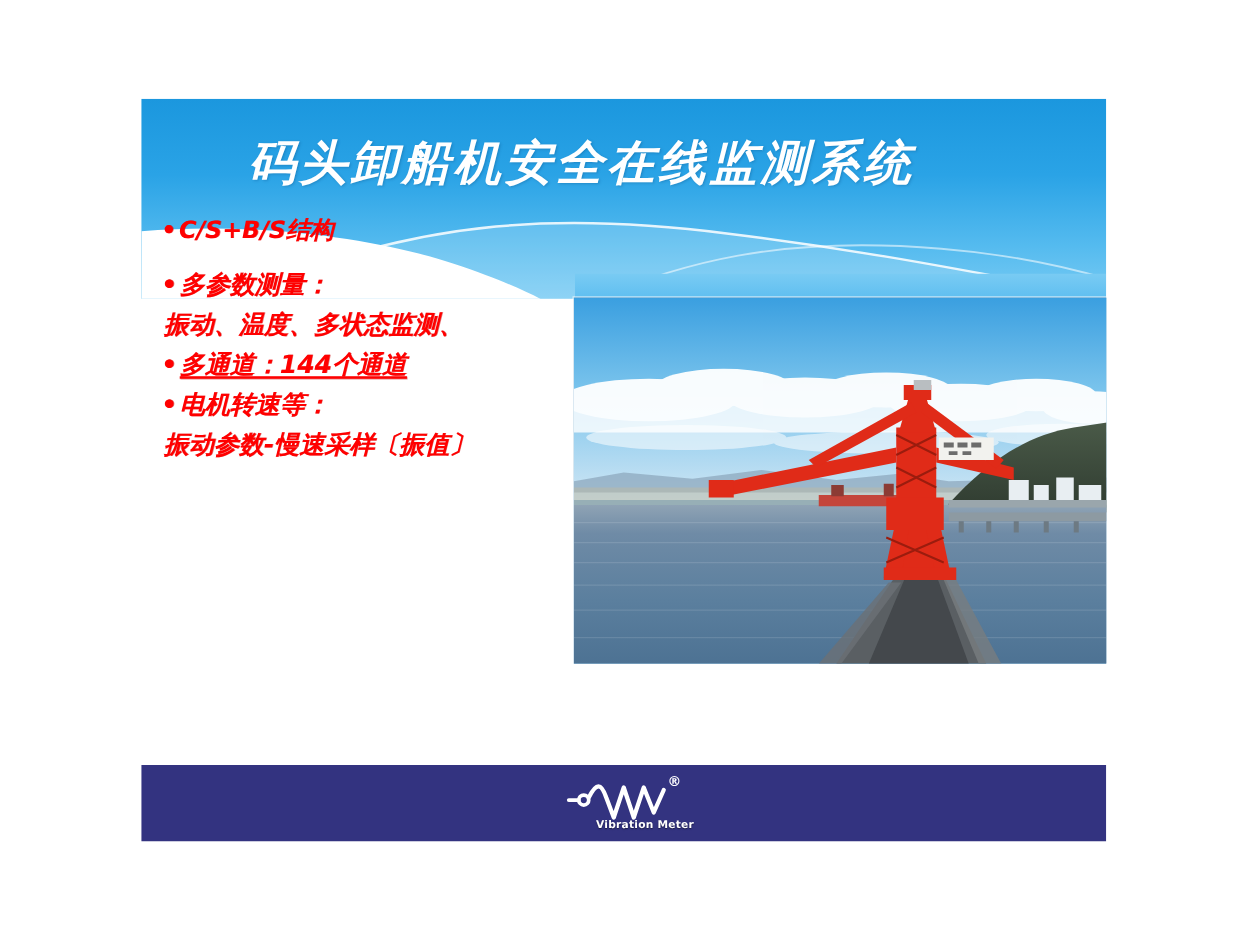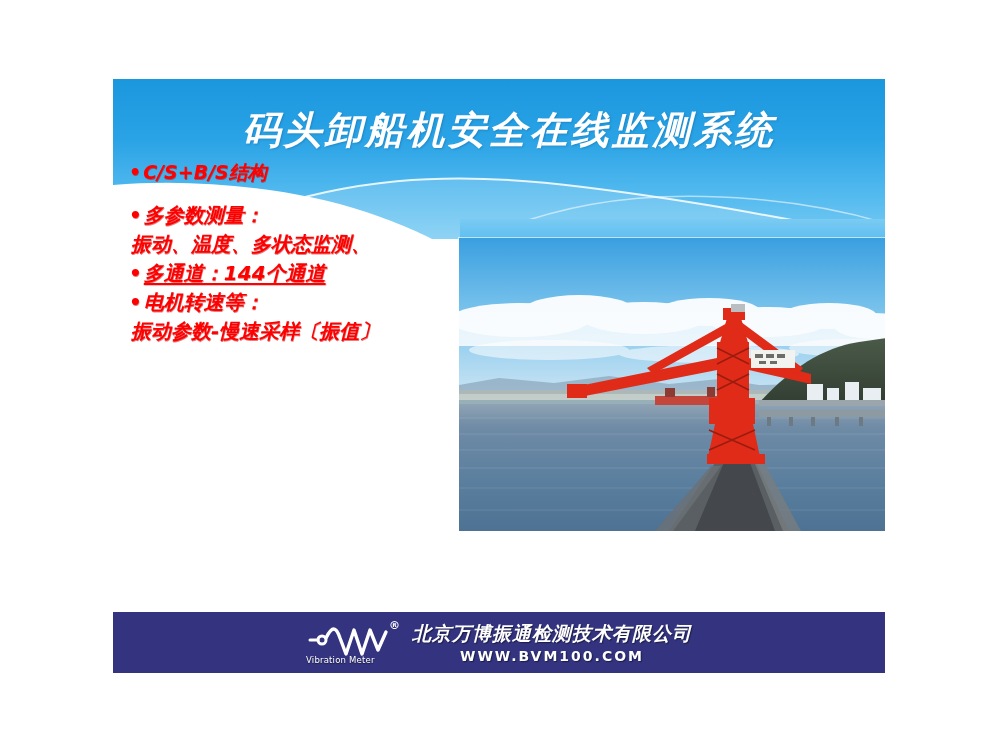--- a/index.html
+++ b/index.html
@@ -36,35 +36,35 @@
   .title{
     position:absolute;left:0;top:26px;width:704px;
     text-align:center;
     color:#ffffff;
     font-family:Liberation Mono, monospace;
     font-size:38px;font-weight:bold;
     font-style:italic;
     letter-spacing:3px;
     white-space:nowrap;
     text-shadow:1px 1px 2px rgba(0,60,110,.25);
-    margin-left:44px;
   }
   
   .body-text{
     position:absolute;left:16px;top:84px;width:360px;
     color:#ff0000;
     font-weight:bold;
     font-style:italic;
     line-height:1.0;
   }
   .line{
     white-space:nowrap;
     font-size:20px;
     margin-bottom:9px;
     text-shadow:0.5px 0.5px 0 rgba(200,0,0,.5);
+    margin-top:12px;
   }
   .line.l-first{font-size:19px;margin-bottom:23px;}
   .line.l-ul{text-decoration:underline;text-underline-offset:3px;}
   .line.l-indent{padding-left:100px;}
   .bullet{display:inline-block;margin-right:2px;}
   
   .photo{
     position:absolute;left:346px;top:159px;width:427px;height:293px;
     overflow:hidden;
     background:#6ea2c8;
@@ -76,22 +76,22 @@
     position:absolute;left:0;top:533px;width:772px;height:61px;
     background:#333380;
   }
   .footer-inner{
     position:absolute;left:0;top:0;width:772px;height:61px;
     display:flex;align-items:center;justify-content:center;gap:10px;
   }
   .logo-wrap{position:relative;width:96px;height:46px;}
   .logo-wrap svg{display:block;}
   .logo-caption{
-    position:absolute;left:0;bottom:1px;width:96px;text-align:left;
-    color:#ffffff;font-size:8.5px;font-weight:normal;letter-spacing:.2px;
+    position:absolute;left:17px;bottom:1px;width:96px;text-align:center;
+    color:#ffffff;font-size:8.5px;font-weight:bold;letter-spacing:.2px;
     text-shadow:0 1px 1px rgba(0,0,0,.5);
   }
   .reg{
     position:absolute;right:2px;top:-1px;
     color:#ffffff;font-size:11px;font-weight:bold;
   }
   .co-block{display:flex;flex-direction:column;align-items:center;}
   .co-name{
     color:#ffffff;font-size:19px;font-weight:bold;font-style:italic;
     letter-spacing:1px;white-space:nowrap;
@@ -271,20 +271,16 @@
       <div class="logo-wrap">
         <svg width="96" height="46" viewBox="0 0 96 46" xmlns="http://www.w3.org/2000/svg">
 
           <path d="M4,20 L12,20" stroke="#ffffff" stroke-width="3" fill="none" stroke-linecap="round"></path>
           <circle cx="16" cy="20" r="4" fill="none" stroke="#ffffff" stroke-width="3"></circle>
           <path d="M20,18 C26,6 30,6 34,18 L40,34 L48,10 L56,34 L64,10 L72,30 L80,12" fill="none" stroke="#ffffff" stroke-width="3.4" stroke-linecap="round" stroke-linejoin="round"></path>
         </svg>
         <span class="reg">®</span>
         <span class="logo-caption">Vibration Meter</span>
       </div>
-      <div class="co-block">
-        <span class="co-name">北京万博振通检测技术有限公司</span>
-        <span class="co-url">WWW.BVM100.COM</span>
-      </div>
     </div>
   </div>
 
 </div>
 
 </body></html>

